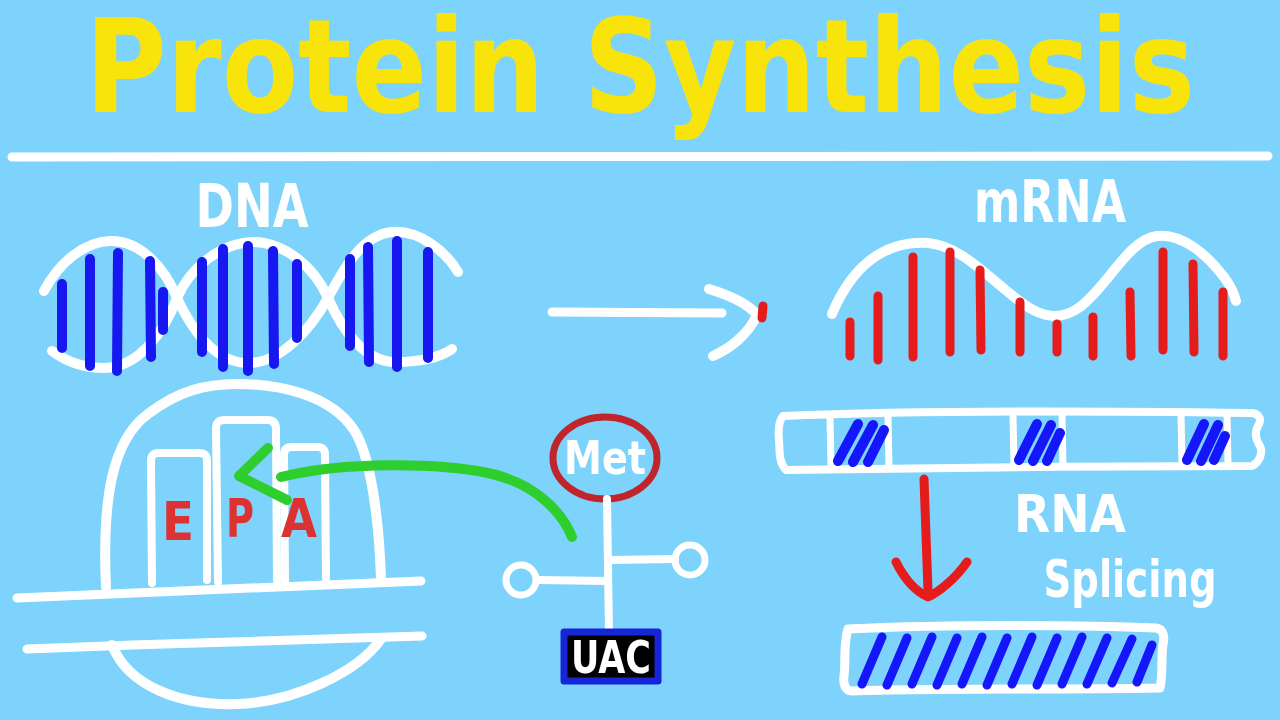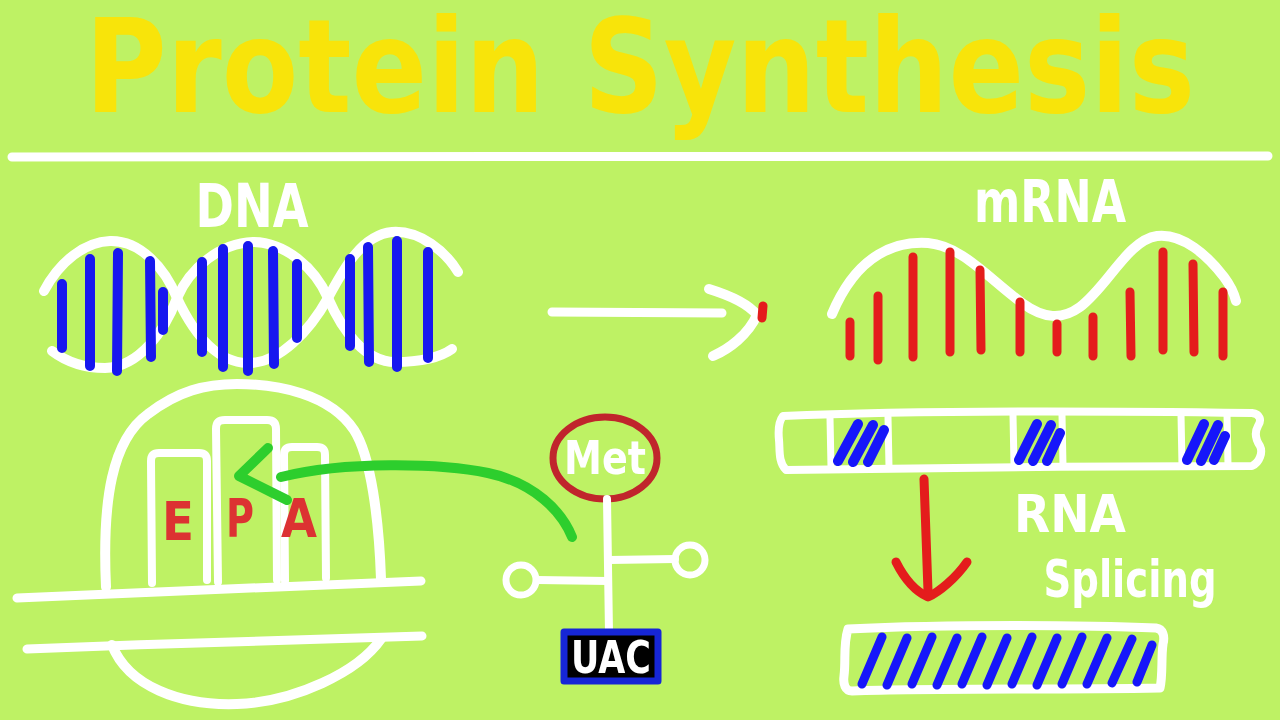--- a/index.html
+++ b/index.html
@@ -1,16 +1,16 @@
 <!DOCTYPE html>
 <html><head>
 <meta charset="utf-8">
 <style>
   html,body{margin:0;padding:0;background:#000;}
-  .stage{position:relative;width:1280px;height:720px;background:#bef264;overflow:hidden;
+  .stage{position:relative;width:1280px;height:720px;background:#7dd3fc;overflow:hidden;
          font-family:"DejaVu Sans",sans-serif;}
   svg{position:absolute;left:0;top:0;}
   text{font-family:"DejaVu Sans",sans-serif;font-weight:bold;}
   .s-white{stroke:#FFFFFF;fill:none;stroke-linecap:round;stroke-linejoin:round;}
   .s-blue{stroke:#1717EF;fill:none;stroke-linecap:round;stroke-linejoin:round;}
   .s-hatch{stroke:#1616FA;fill:none;stroke-linecap:round;stroke-linejoin:round;}
   .s-red{stroke:#E41C1C;fill:none;stroke-linecap:round;stroke-linejoin:round;}
   .s-green{stroke:#2DCE2D;fill:none;stroke-linecap:round;stroke-linejoin:round;}
   .s-darkred{stroke:#C0252C;fill:none;stroke-linecap:round;stroke-linejoin:round;}
   .s-boxblue{stroke:#1626D6;stroke-linecap:round;stroke-linejoin:round;}

